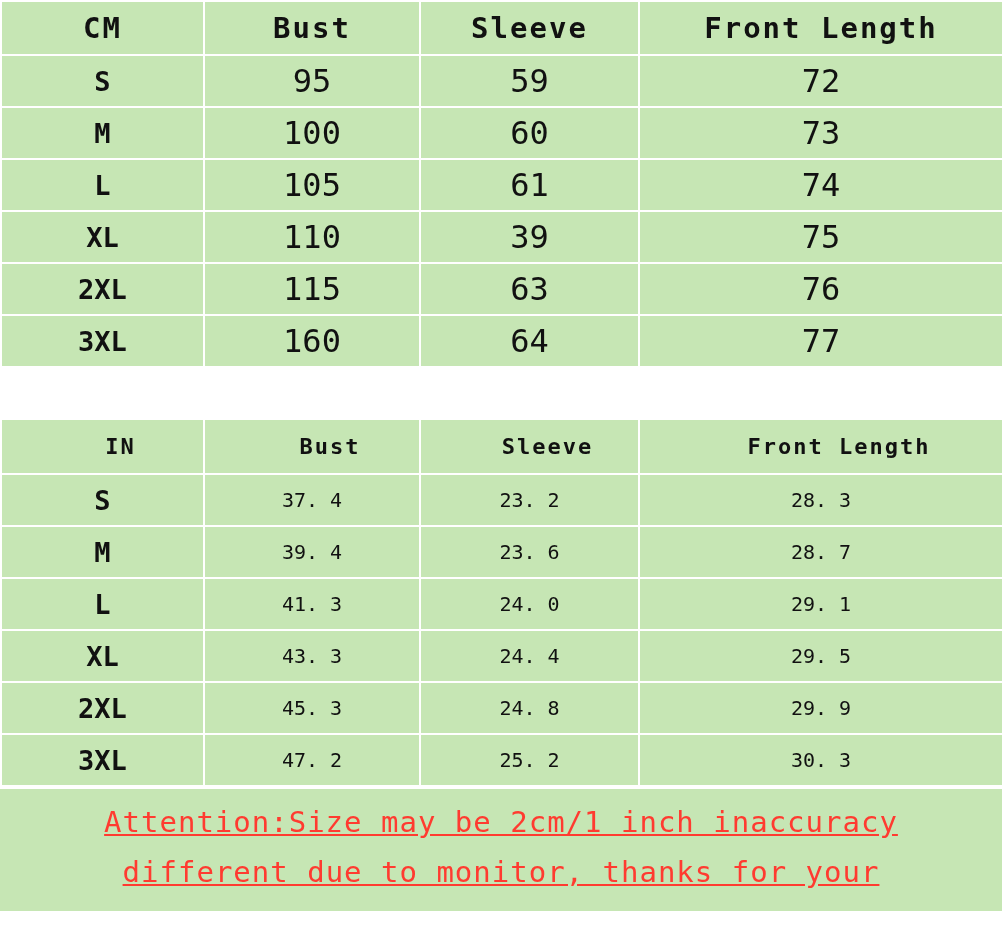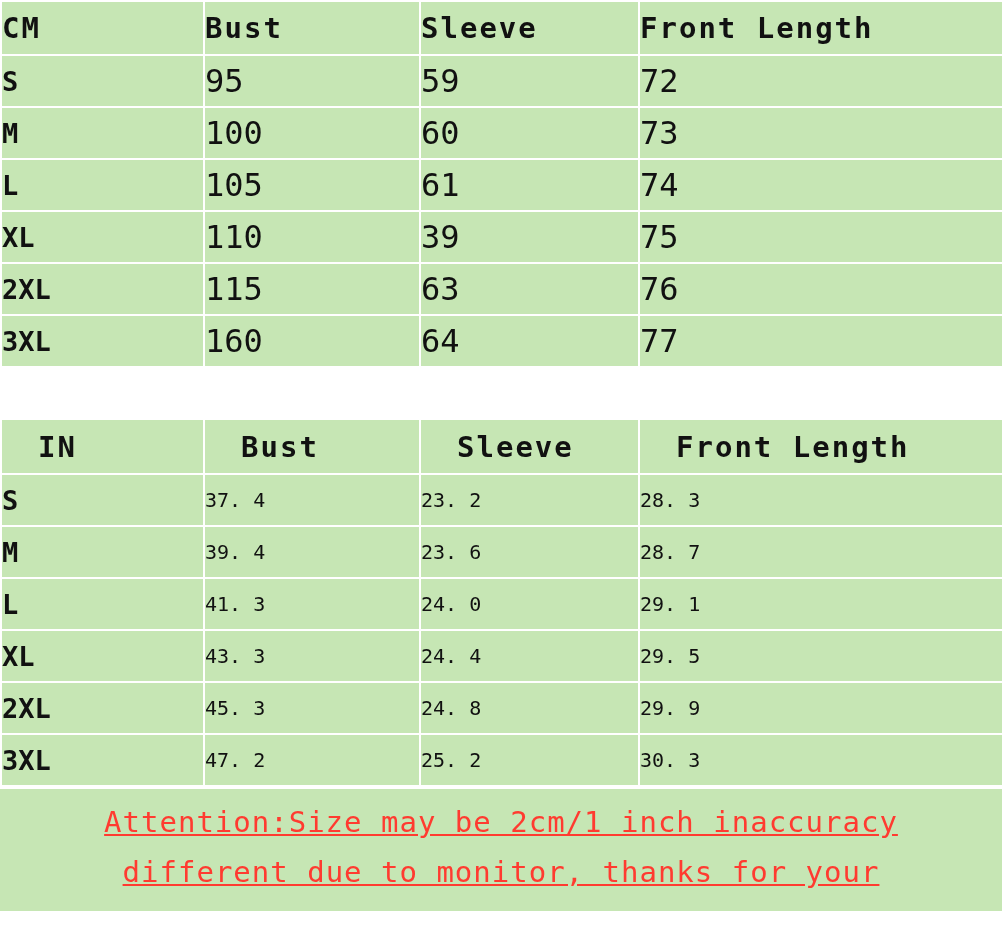--- a/index.html
+++ b/index.html
@@ -22,21 +22,21 @@
 
   .size-table {
     width: 1002px;
     border-collapse: collapse;
     table-layout: fixed;
     background: #c6e6b4;
   }
   .size-table td, .size-table th {
     border: 2px solid #ffffff;
     background: #c6e6b4;
-    text-align: left;
+    text-align: center;
     vertical-align: middle;
     color: #111111;
     font-weight: normal;
     padding: 0;
   }
   .size-table th {
     font-weight: bold;
   }
 
   
@@ -44,21 +44,21 @@
   col.c1 { width: 216px; }
   col.c2 { width: 219px; }
   col.c3 { width: 364px; }
 
   
   #cm-table th { height: 52px; font-size: 29px; letter-spacing: 2px; }
   #cm-table td { height: 50px; font-size: 32px; }
   #cm-table td.size-cell { font-weight: bold; font-size: 27px; }
 
   
-  #in-table th { height: 53px; font-size: 29px; letter-spacing: 2px; padding-left: 36px; }
+  #in-table th { height: 53px; font-size: 22px; letter-spacing: 2px; padding-left: 36px; }
   #in-table td { height: 50px; font-size: 20px; }
   #in-table td.size-cell { font-weight: bold; font-size: 27px; }
 
   .table-gap {
     height: 50px;
     background: #ffffff;
   }
 
   .attention {
     background: #c6e6b4;

